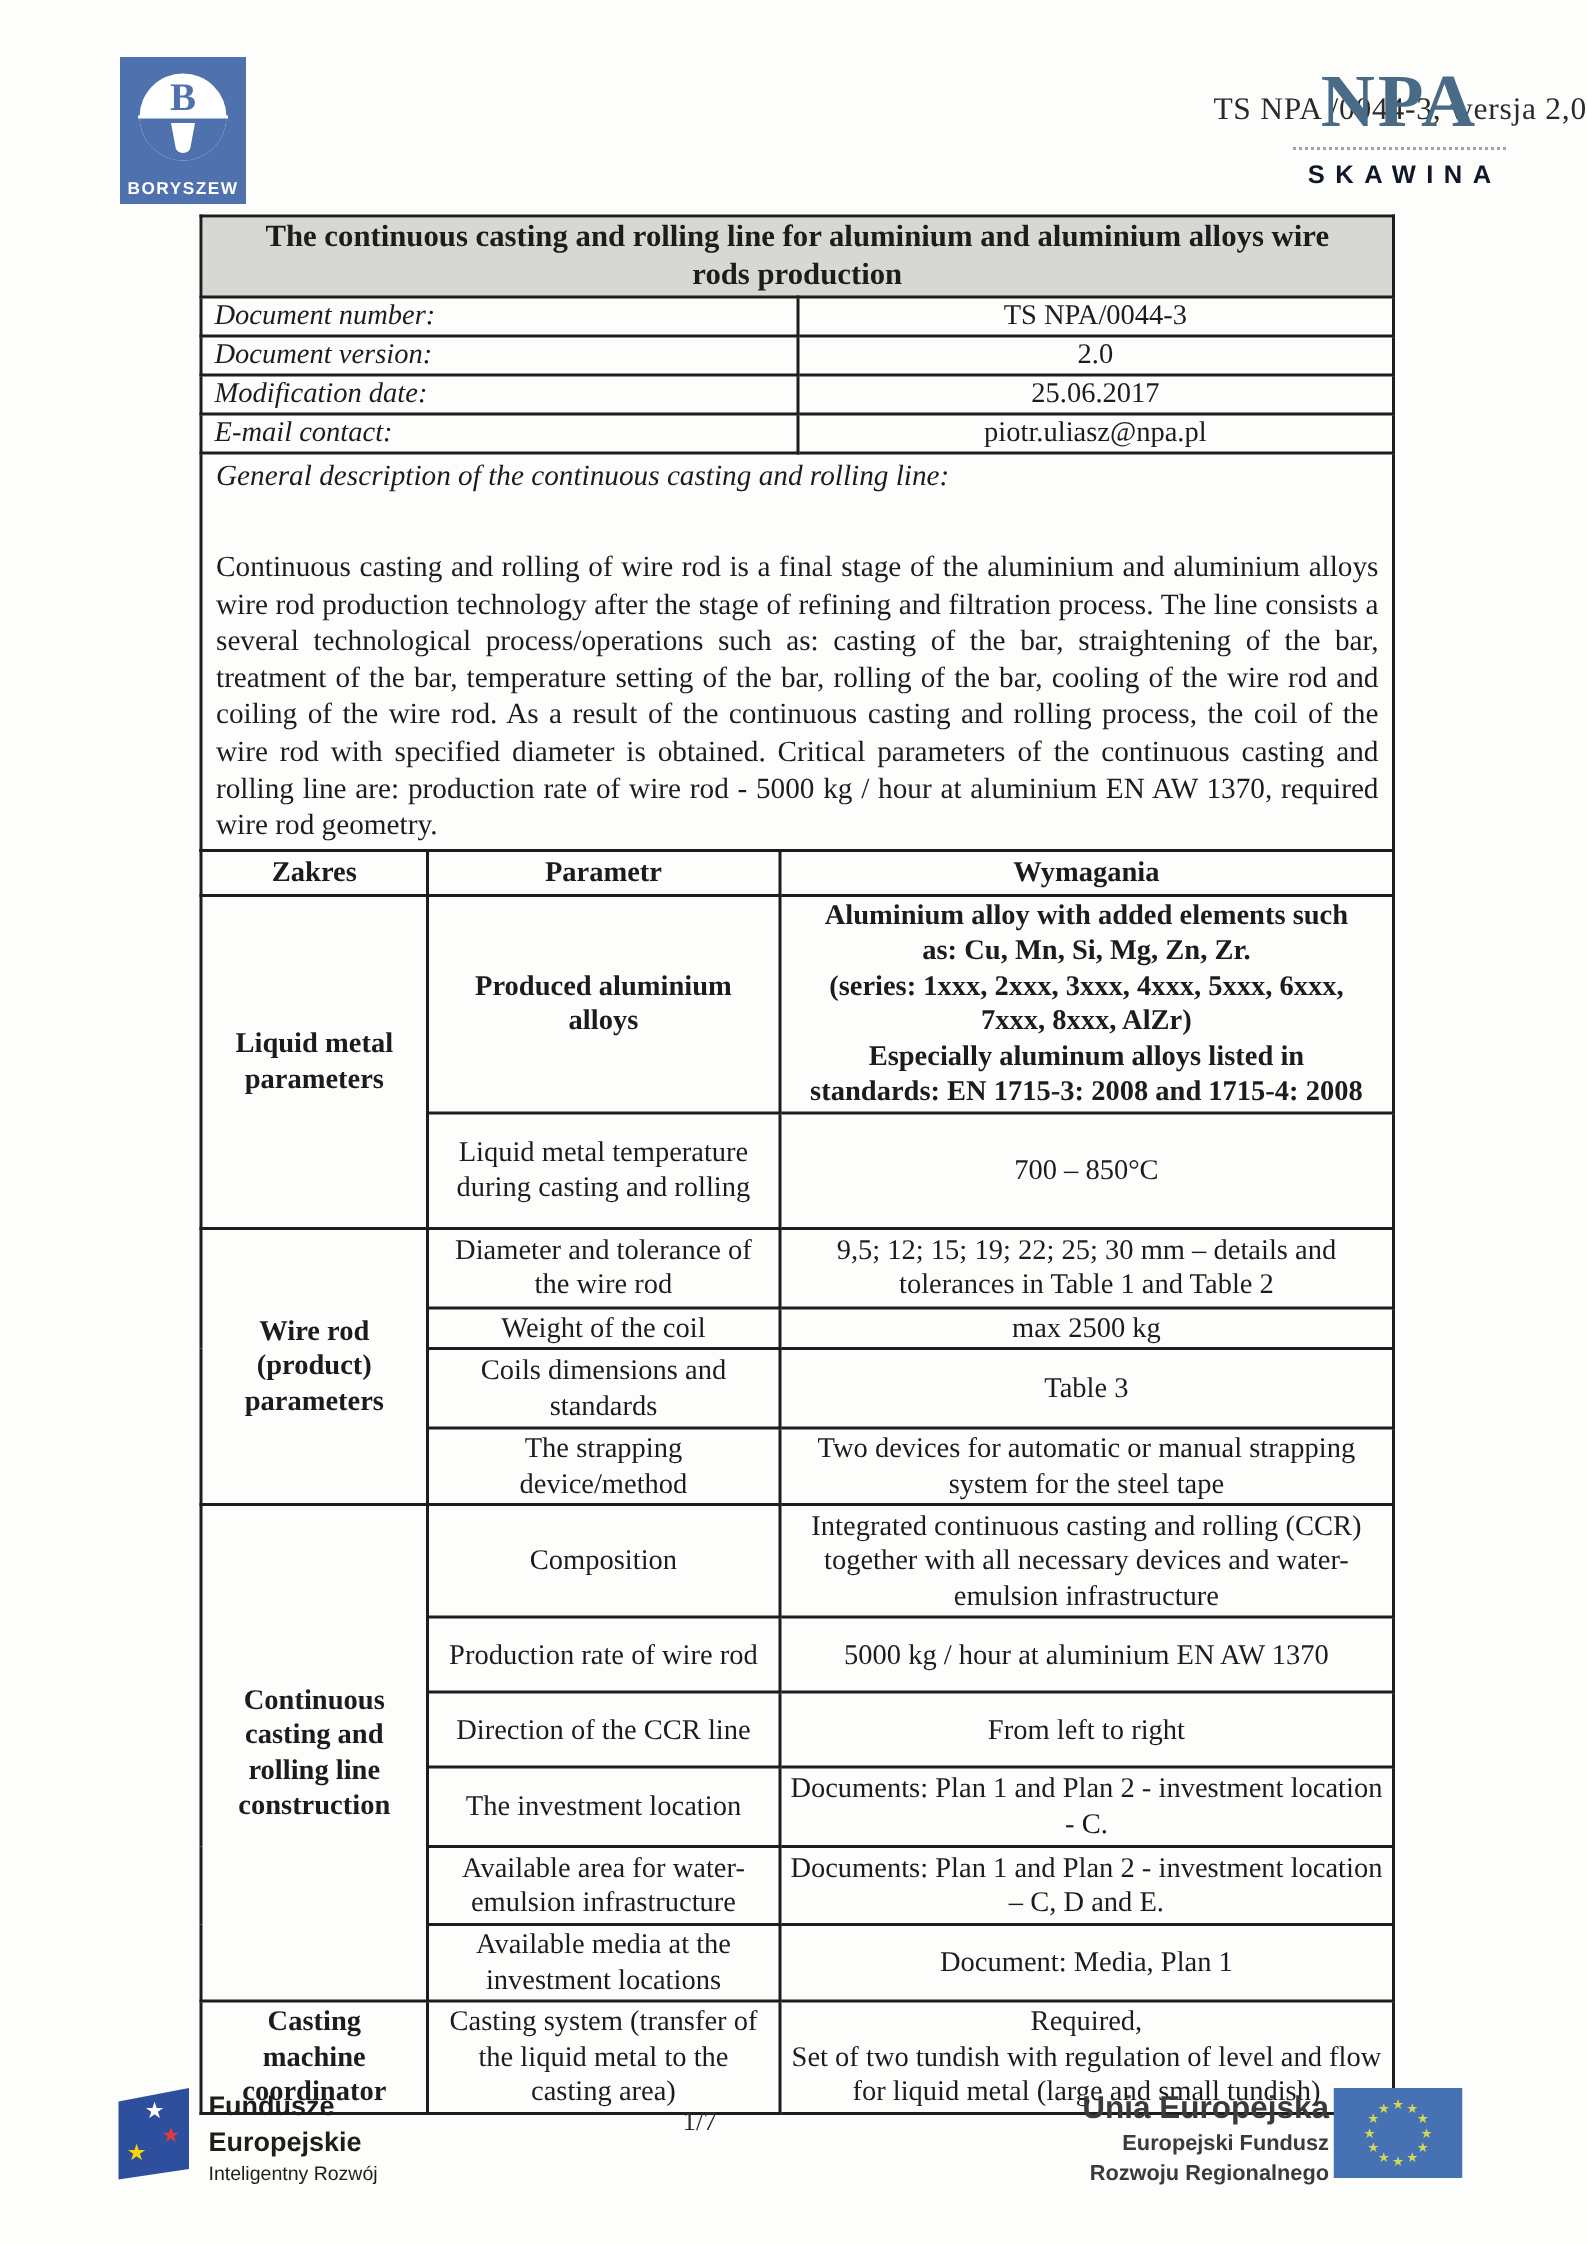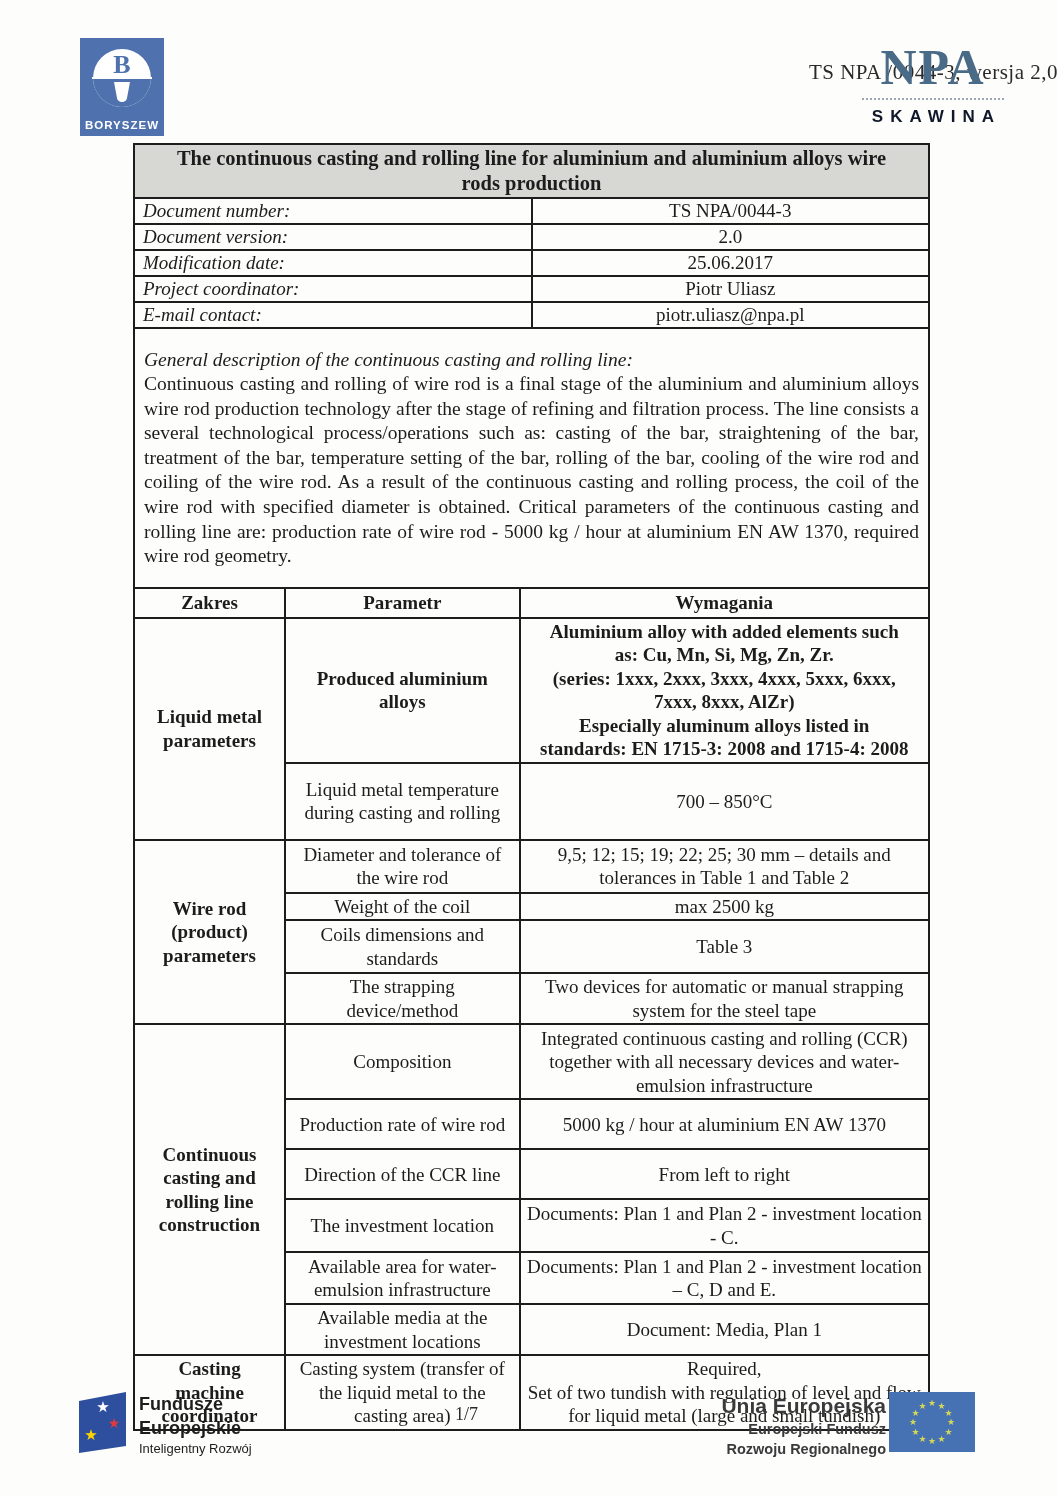--- a/index.html
+++ b/index.html
@@ -27,23 +27,23 @@
   
   .doc{position:absolute;left:133px;top:143px;width:797px;}
   table{border-collapse:collapse;width:100%;table-layout:fixed;}
   td,th{border:2px solid #1d1d1d;padding:1px 6px;vertical-align:middle;overflow:hidden;}
   .title-cell{
     background:#d7d7d4;font-weight:bold;text-align:center;
     font-size:20.5px;line-height:25px;height:48px;padding:1px 28px;
   }
   .meta-label{font-style:italic;font-size:19px;height:21px;width:53%;padding-left:8px;}
   .meta-value{text-align:center;font-size:19px;}
-  .desc-cell{height:216px;padding:18px 9px;vertical-align:top;}
+  .desc-cell{height:216px;padding:2px 9px;vertical-align:top;}
   .desc-label{font-style:italic;font-size:19.5px;line-height:25px;}
-  .desc-text{font-size:19.5px;line-height:24.6px;text-align:justify;}
+  .desc-text{font-size:19.5px;line-height:24.6px;text-align:justify;margin-top:37px;}
   .spec{margin-top:-2px;}
   .spec th{font-size:19px;height:26px;text-align:center;}
   .spec td{font-size:19px;line-height:23.5px;text-align:center;}
   .col-zakres{width:19%;}
   .col-parametr{width:29.5%;}
   .col-wymagania{width:51.5%;}
   .zakres-cell{font-weight:bold;}
   .preline{white-space:pre-line;}
   .bold{font-weight:bold;}
   
@@ -94,24 +94,20 @@
     </tr>
     <tr>
       <td class="meta-label">Document version:</td>
       <td class="meta-value">2.0</td>
     </tr>
     <tr>
       <td class="meta-label">Modification date:</td>
       <td class="meta-value">25.06.2017</td>
     </tr>
     <tr>
-      <td class="meta-label">Project coordinator:</td>
-      <td class="meta-value">Piotr Uliasz</td>
-    </tr>
-    <tr>
       <td class="meta-label">E-mail contact:</td>
       <td class="meta-value">piotr.uliasz@npa.pl</td>
     </tr>
     <tr>
       <td class="desc-cell" colspan="2">
         <div class="desc-label">General description of the continuous casting and rolling line:</div>
         <div class="desc-text">Continuous casting and rolling of wire rod is a final stage of the aluminium and aluminium alloys wire rod production technology after the stage of refining and filtration process. The line consists a several technological process/operations such as: casting of the bar, straightening of the bar, treatment of the bar, temperature setting of the bar, rolling of the bar, cooling of the wire rod and coiling of the wire rod. As a result of the continuous casting and rolling process, the coil of the wire rod with specified diameter is obtained. Critical parameters of the continuous casting and rolling line are: production rate of wire rod - 5000 kg / hour at aluminium EN AW 1370, required wire rod geometry.</div>
       </td>
     </tr>
   </tbody>

